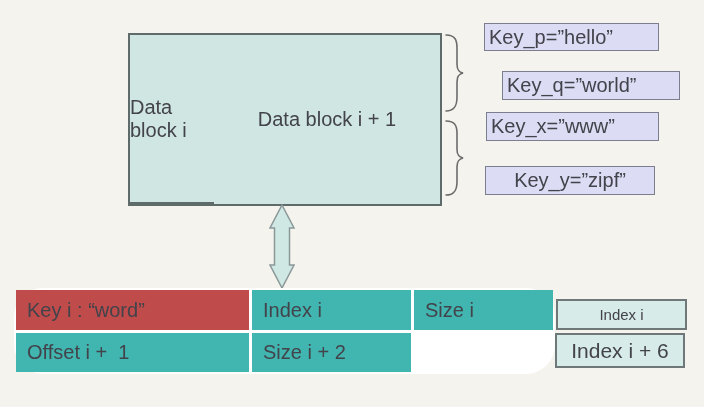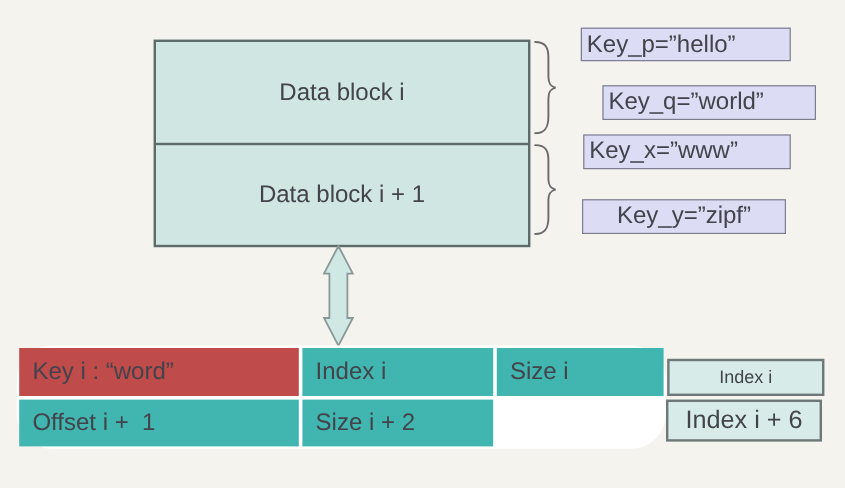--- a/index.html
+++ b/index.html
@@ -17,21 +17,21 @@
   }
 
   
   .block-box {
     position: absolute;
     left: 128px; top: 33px;
     width: 310px; height: 169px;
     background: var(--block-fill, #cfe6e2);
     border: 2px solid var(--block-border, #5f6a6a);
     display: flex;
-    flex-direction: column;
+    flex-direction: row;
   }
   .block-row {
     flex: 0 0 84px;
     display: flex;
     align-items: center;
     justify-content: center;
     font-size: 20px;
     color: var(--text, #43434b);
   }
   .block-row.first { border-bottom: 2px solid var(--block-border, #5f6a6a); }

